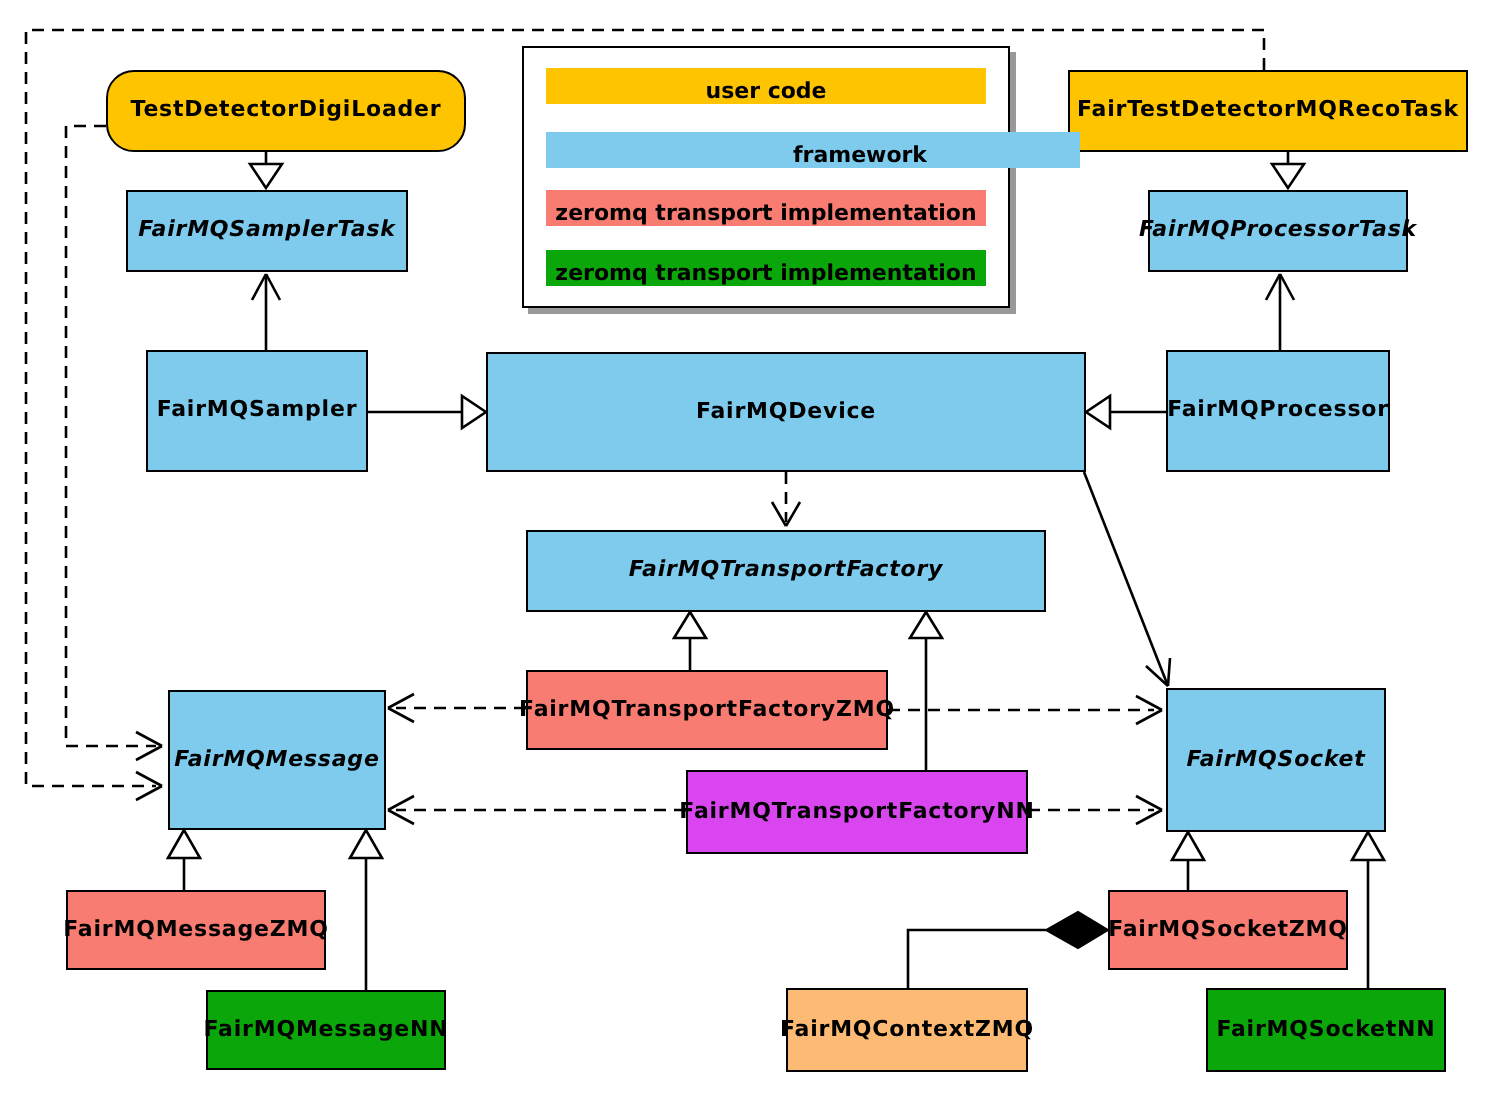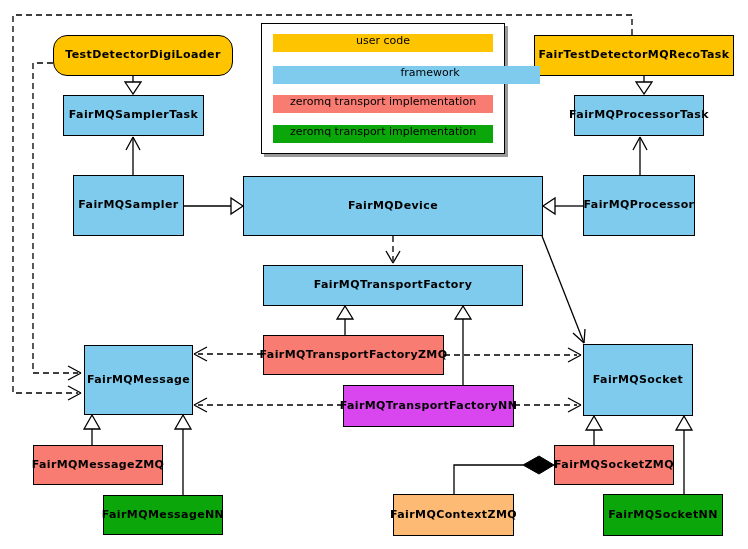--- a/index.html
+++ b/index.html
@@ -8,35 +8,35 @@
     font-family:"DejaVu Sans","Liberation Sans",sans-serif;
     -webkit-font-smoothing:antialiased;
   }
   .canvas{position:absolute;left:0;top:0;width:748px;height:549px;}
   .node{
     position:absolute;box-sizing:border-box;border:1.5px solid #000;
     display:flex;align-items:center;justify-content:center;
     font-size:11px;font-weight:bold;color:#000;letter-spacing:.4px;
     text-align:center;line-height:1.1;
   }
-  .node.abstract{}
+  .node.abstract{font-style:italic;}
   .edges{position:absolute;left:0;top:0;width:748px;height:549px;pointer-events:none;}
   .edges .ln{stroke:#000;stroke-width:1.3;fill:none;}
   .edges .dsh{stroke:#000;stroke-width:1.3;fill:none;stroke-dasharray:6 4;}
   .edges .tri{fill:#fff;stroke:#000;stroke-width:1.3;}
   .edges .dia{fill:#000;stroke:#000;stroke-width:1;}
   .legend{
     position:absolute;left:261px;top:23px;width:244px;height:131px;
     box-sizing:border-box;background:#fff;border:1.5px solid #000;
     box-shadow:3px 3px 0 #999;
   }
   .legend-item{
     position:absolute;left:11px;width:220px;height:18px;
-    display:flex;align-items:flex-start;justify-content:center;
-    font-size:11px;font-weight:normal;color:#000;
+    display:flex;align-items:flex-end;justify-content:center;
+    font-size:11px;font-weight:bold;color:#000;
   }
 </style>
 </head>
 <body>
 
 <div class="canvas">
 
   <div class="node" style="left: 53px; top: 35px; width: 180px; height: 41px; background-color: rgb(255, 196, 0); border-radius: 14px;">
     <span>TestDetectorDigiLoader</span>
   </div>

